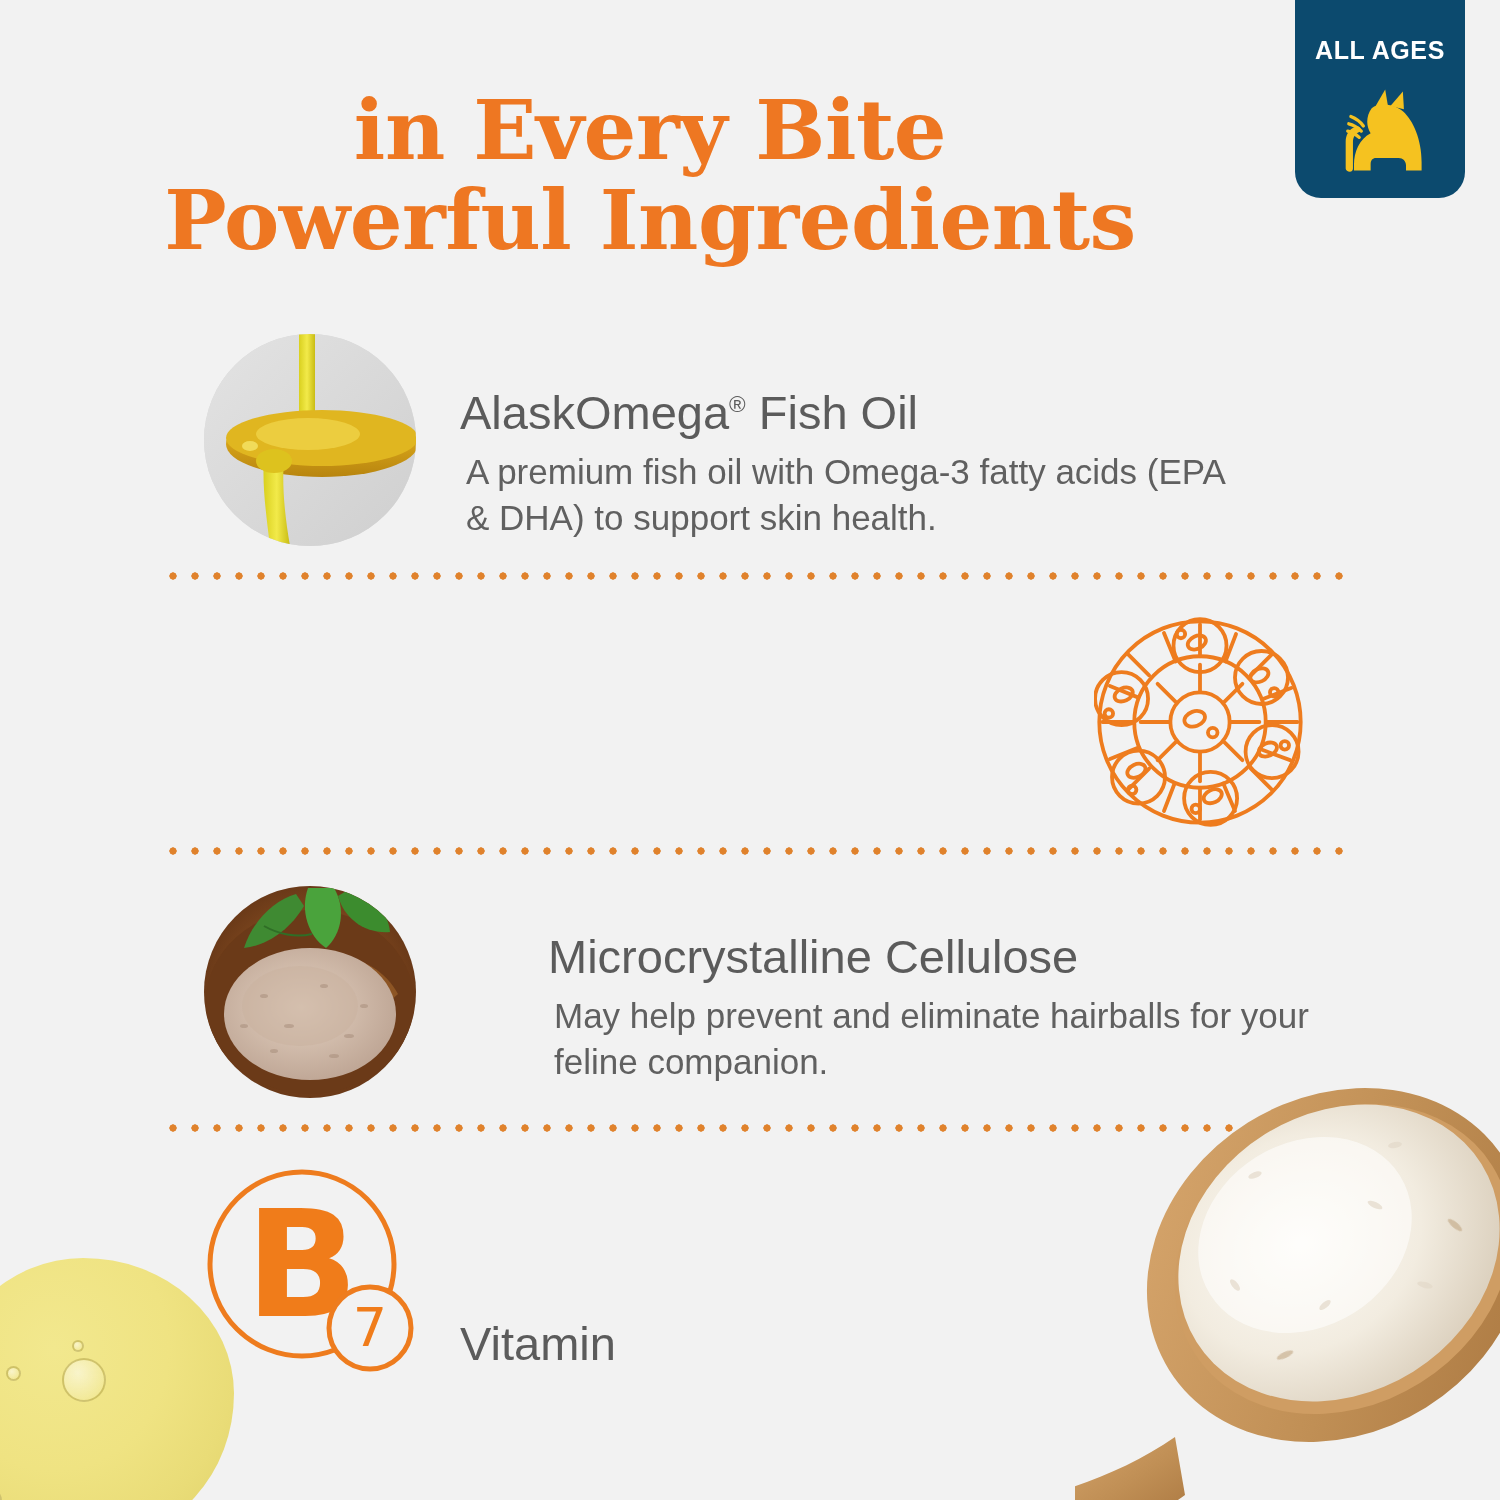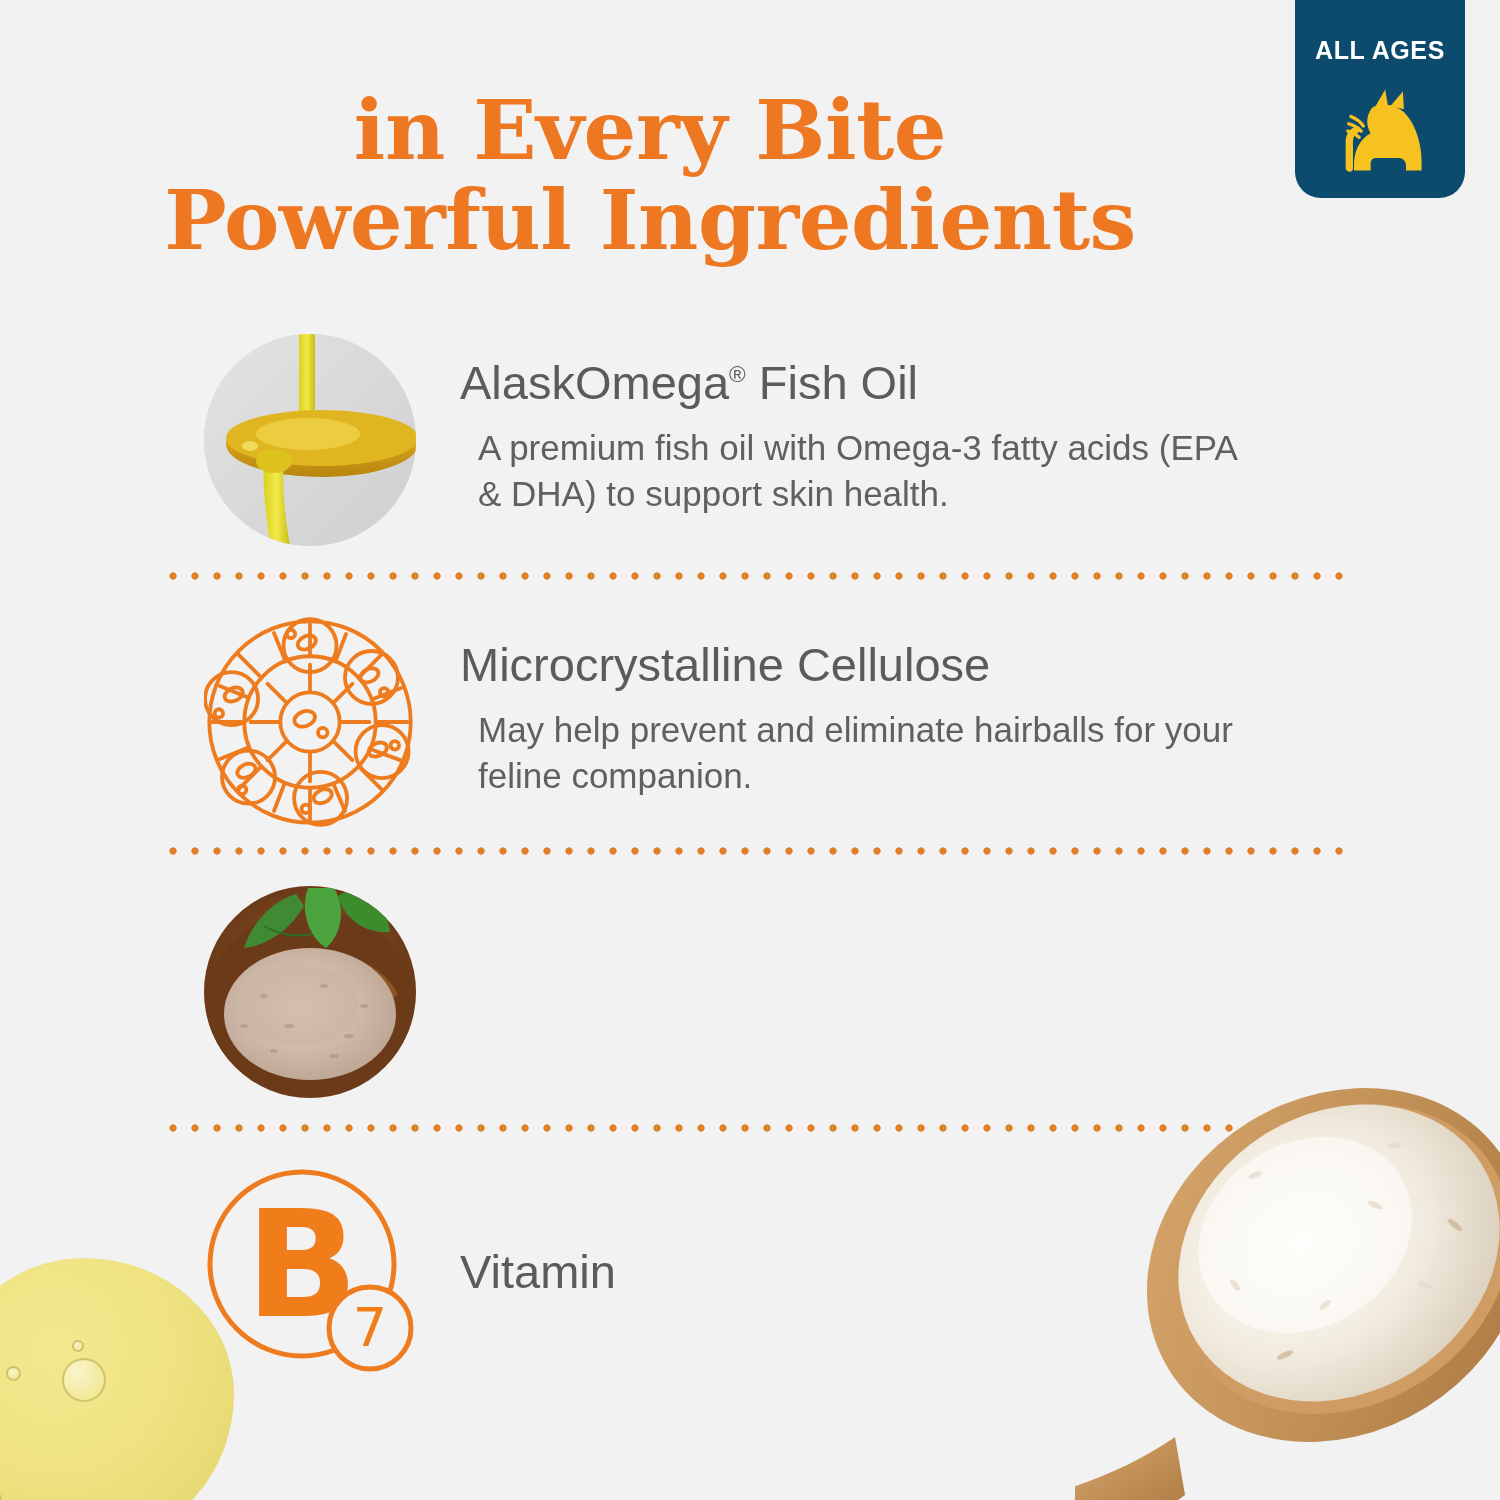--- a/index.html
+++ b/index.html
@@ -90,24 +90,24 @@
     width: 470px;
     height: 460px;
   }
 
   
   .row {
     position: absolute;
     left: 160px;
     width: 1190px;
     display: flex;
-    align-items: center;
+    align-items: flex-end;
   }
   .row-1 { top: 330px; }
-  .row-2 { top: 612px; }
+  .row-2 { top: 612px; flex-direction: column; }
   .row-3 { top: 882px; }
   .row-4 { top: 1160px; }
 
   .icon-col {
     width: 300px;
     flex: 0 0 300px;
     display: flex;
     justify-content: center;
     padding-top: 4px;
   }
@@ -119,21 +119,21 @@
     font-weight: normal;
     line-height: 1.05;
     margin: 0 0 12px 0;
     font-family: "Liberation Sans", sans-serif;
   }
   .ing-title sup { font-size: 0.48em; vertical-align: super; }
   .ing-desc {
     color: #606060;
     font-size: 35px;
     line-height: 1.30;
-    margin: 18px;
+    margin: 6px;
     max-width: 790px;
     font-family: "Liberation Sans", sans-serif;
   }
   .row-4 .ing-desc { max-width: 520px; }
 
   .photo-circle {
     width: 212px;
     height: 212px;
     border-radius: 50%;
     overflow: hidden;

